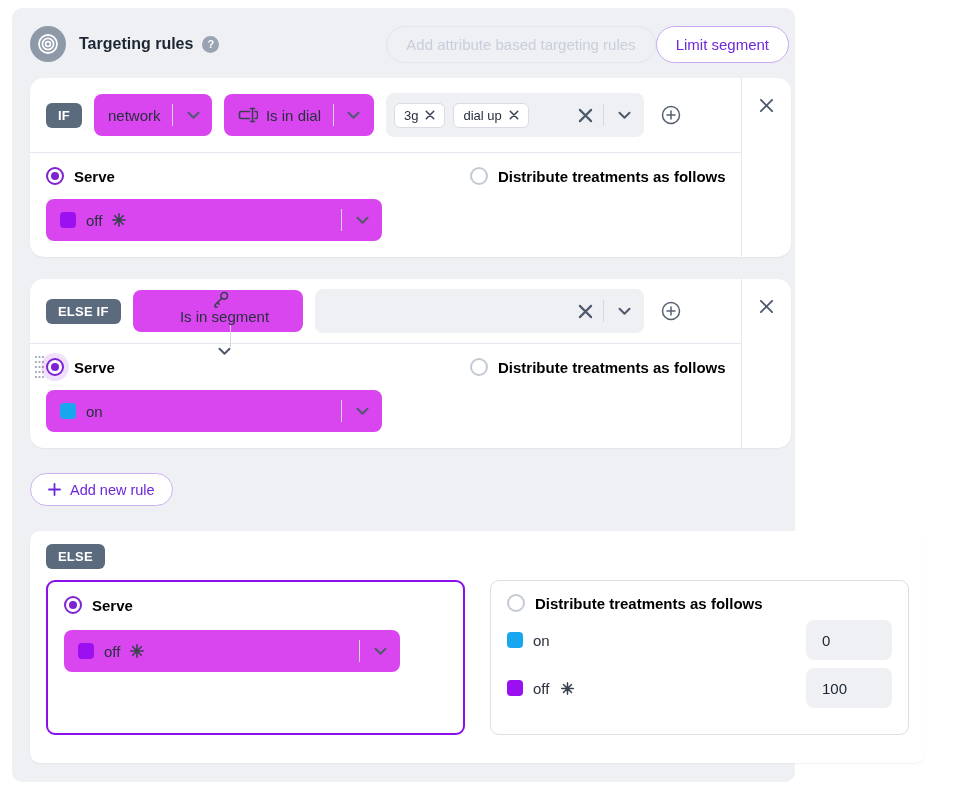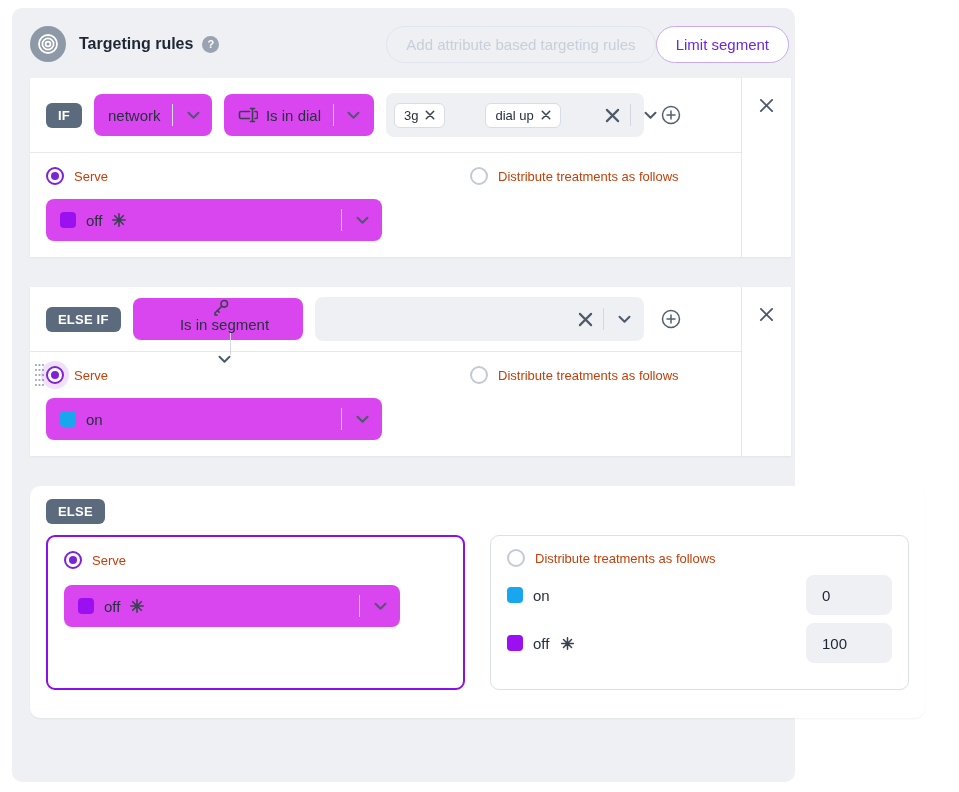--- a/index.html
+++ b/index.html
@@ -34,23 +34,23 @@
   .header-actions { margin-left:auto; display:flex; align-items:center; }
   .pill {
     height:37px; border-radius:19px; padding:0 19px; font-size:15px;
     font-family: inherit; cursor:pointer; display:flex; align-items:center;
   }
   .pill.disabled { background:transparent; border:1px solid #e1e5ec; color:#c8cfda; cursor:default; }
   .pill.primary  { background:#ffffff; border:1px solid #c9aaf2; color:#6d28d9; font-weight:500; }
 
   
   .rule-card {
-    display:flex; background:#fff; border-radius:0;
+    display:flex; background:#fff; border-radius:14px;
     box-shadow: 0 1px 2px rgba(20,25,40,.05);
-    margin-bottom: 30px;
+    margin-bottom: 22px;
   }
   .rule-main { flex:1; min-width:0; }
   .rule-side { width:50px; border-left:1px solid #e5e8ee; display:flex; justify-content:center; align-items:flex-start; padding-top:16px; }
   .icon-btn { background:none; border:none; padding:4px; cursor:pointer; display:flex; align-items:center; justify-content:center; }
 
   .condition-row { display:flex; align-items:center; gap:12px; padding:15px 55px 15px 16px; }
   .condition-row.compact { padding-top:10px; padding-bottom:10px; }
   .badge {
     background:#5c6a7d; color:#fff; font-weight:700; font-size:13px;
     padding:5px 12px; border-radius:6px; white-space:nowrap; flex:0 0 auto; letter-spacing:.2px;
@@ -60,21 +60,21 @@
     height:42px; padding-left:14px; font-size:15px; color:#28303e; cursor:pointer; flex:0 0 auto;
   }
   .select .sel-label { white-space:nowrap; }
   .select .m-icon { margin-right:8px; display:flex; }
   .sep { width:1px; height:22px; background:#d3d8e0; margin-left:12px; flex:0 0 auto; }
   .chev { width:40px; display:flex; align-items:center; justify-content:center; flex:0 0 auto; }
   .spacer { flex:1; }
 
   .chips-field {
     flex:1; min-width:0; height:44px; background:#eef0f4; border-radius:8px;
-    display:flex; align-items:center; padding:0 0 0 8px; cursor:text;gap:32px;
+    display:flex; align-items:center; padding:0 0 0 8px; cursor:text;
   }
   .chip {
     background:#fff; border:1px solid #d8dce4; border-radius:6px;
     display:flex; align-items:center; gap:7px; padding:4px 9px; font-size:13px; color:#28303e;
     margin-right:8px; white-space:nowrap;
   }
   .field-end { margin-left:auto; display:flex; align-items:center; }
 
   .text-input {
     flex:1; min-width:0; height:44px; background:#eef0f4; border-radius:8px 0 0 8px;
@@ -82,21 +82,21 @@
     font-family: inherit;
   }
   .input-wrap { flex:1; min-width:0; height:44px; background:#eef0f4; border-radius:8px; display:flex; align-items:center; }
 
   .divider { height:1px; background:#e5e8ee; }
 
   .serve-area { padding:14px 16px 16px; position:relative; }
   .radio-row { display:flex; align-items:center; }
   .radio-opt { display:flex; align-items:center; gap:10px; cursor:pointer; }
   .radio-opt.first { width:424px; flex:0 0 auto; }
-  .radio-label { font-size:13px; font-weight:400; color:#c2410c; white-space:nowrap; }
+  .radio-label { font-size:15px; font-weight:700; color:#000000; white-space:nowrap; }
   .radio { width:18px; height:18px; border-radius:50%; background:#fff; flex:0 0 auto; position:relative; }
   .radio.off { border:2px solid #c4cad4; }
   .radio.on  { border:2px solid #7d22d4; }
   .radio.on::after {
     content:""; position:absolute; left:50%; top:50%; transform:translate(-50%,-50%);
     width:8px; height:8px; border-radius:50%; background:#7d22d4;
   }
   .radio.halo { box-shadow:0 0 0 5px rgba(139,16,232,.13); }
 
   .treatment-select { width:336px; margin-top:14px; }
@@ -359,20 +359,26 @@
     <div class="rule-side">
       <button class="icon-btn">
         <svg width="15" height="15" viewBox="0 0 12 12" fill="none" stroke="#4e5a6b" stroke-width="1.5" stroke-linecap="round">
             <path d="M1.5 1.5 L10.5 10.5 M10.5 1.5 L1.5 10.5"></path>
           </svg>
       </button>
     </div>
   </div>
 
   
+  <button class="add-rule-btn">
+    <svg width="13" height="13" viewBox="0 0 13 13" fill="none" stroke="#6d28d9" stroke-width="1.8" stroke-linecap="round">
+        <path d="M6.5 1 v11 M1 6.5 h11"></path>
+      </svg>
+    <span>Add new rule</span>
+  </button>
 
   
   <div class="else-card">
     <span class="badge">ELSE</span>
     <div class="else-body">
 
       <div class="serve-panel">
         <div class="radio-opt">
           <span class="radio on"></span>
           <span class="radio-label">Serve</span>

